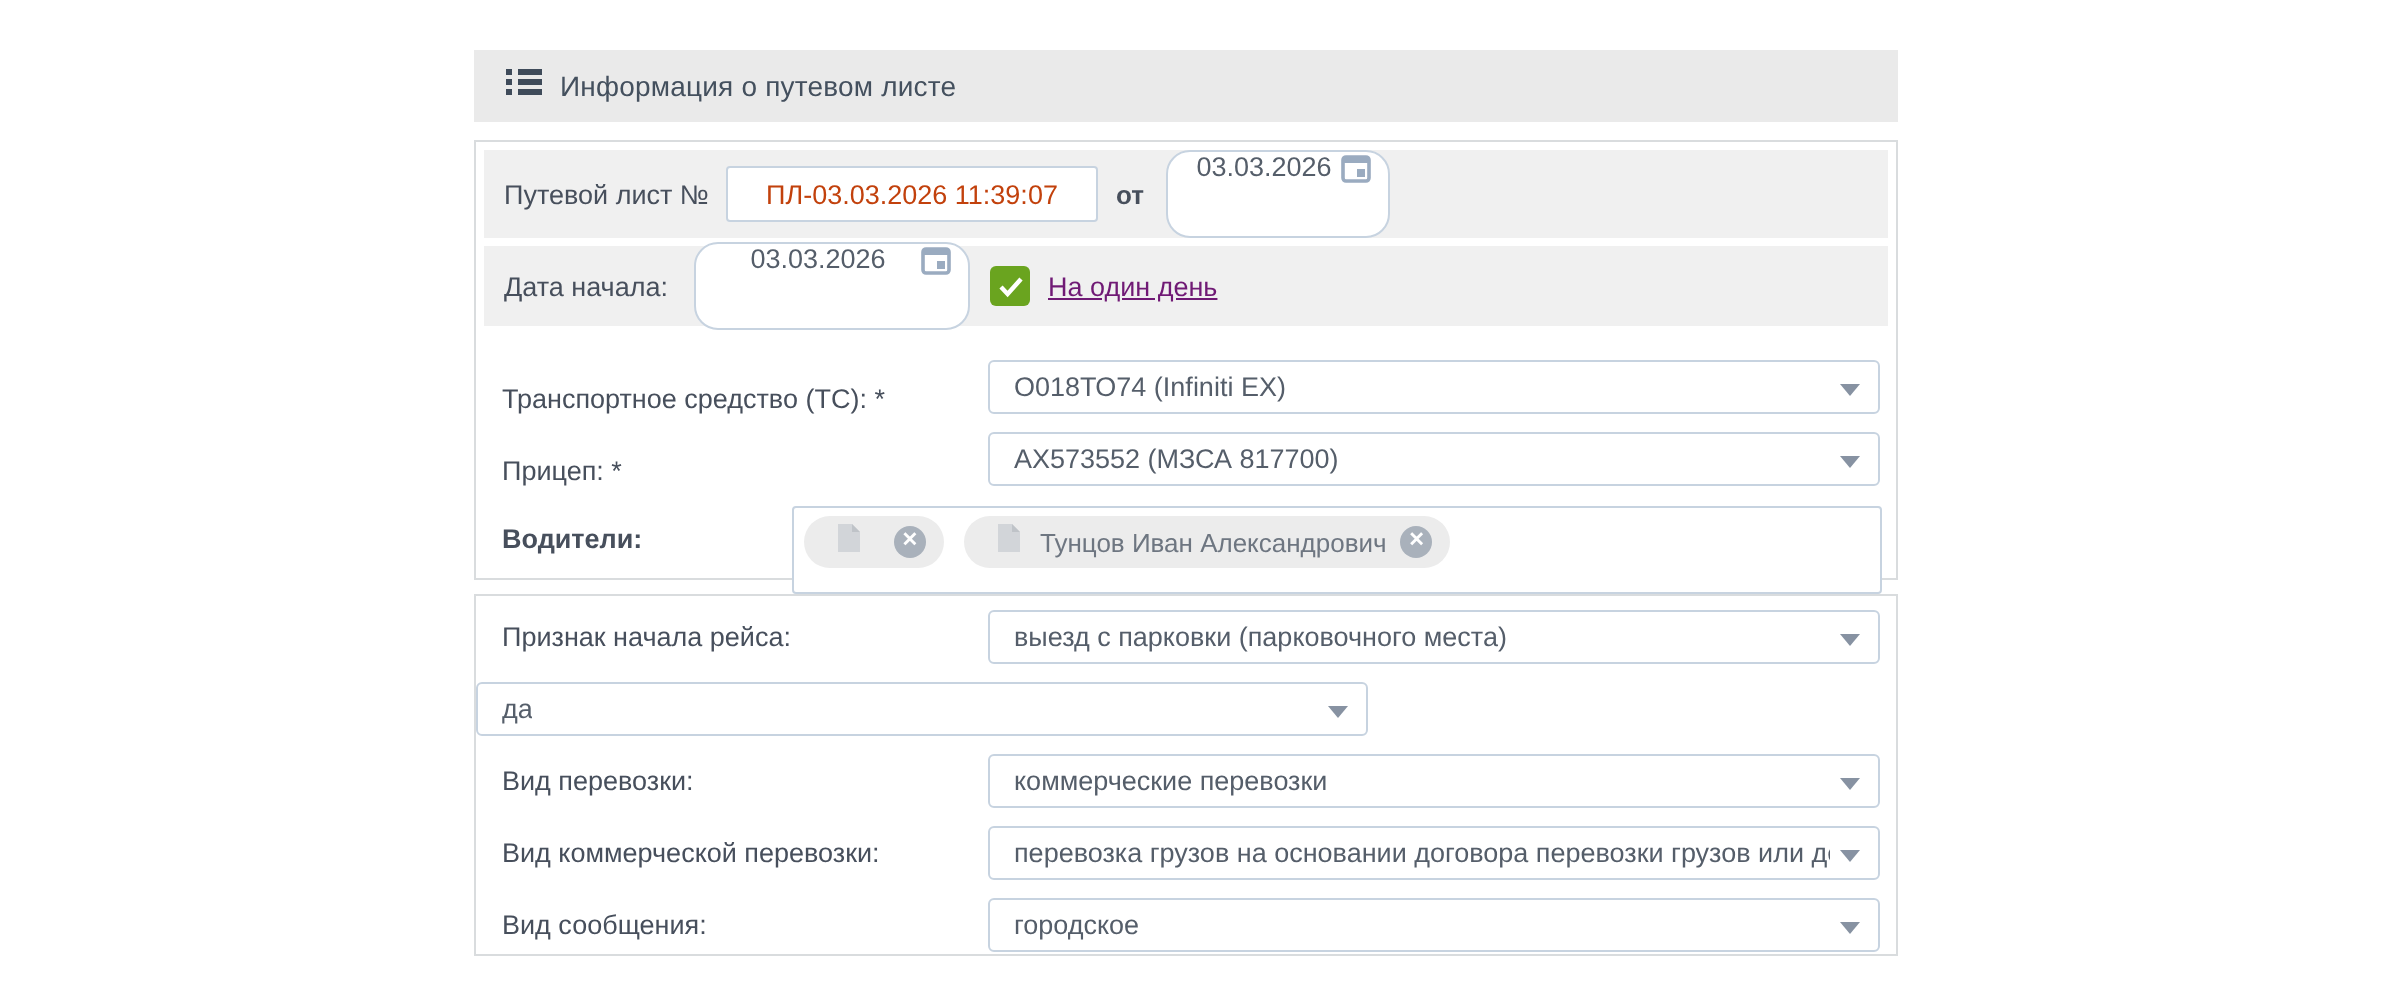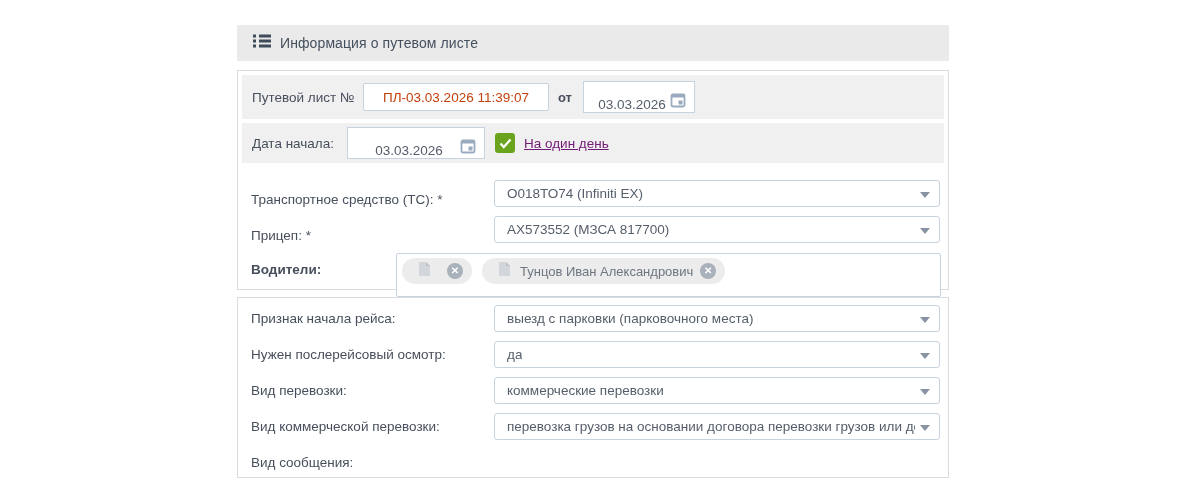--- a/index.html
+++ b/index.html
@@ -24,22 +24,22 @@
   .gray-row.b { height:40px; }
 
   .lbl { font-size:13.5px; color:#474f5c; }
   .lbl-a { width:111px; }
   .lbl-b { width:95px; }
 
   .text-input { height:28px; background:#fff; border:1px solid #c7d3e0; border-radius:2px;
     display:flex; align-items:center; padding:0 10px; font-size:13.5px; color:#c2410c; }
   .inp-number { width:186px; justify-content:center; }
   .ot { margin:0 11px 0 9px; font-size:13px; color:#474f5c; font-weight:bold; }
-  .date-wrap { height:32px; background:#fff; border:1px solid #c7d3e0; border-radius:0;
-    display:flex; align-items:flex-end; padding:0 8px 0 10px; }
+  .date-wrap { height:44px; background:#fff; border:1px solid #c7d3e0; border-radius:12px;
+    display:flex; align-items:flex-start; padding:0 8px 0 10px; }
   .date-wrap .dval { flex:1; text-align:center; font-size:13.5px; color:#555e6a; }
   .dw-a { width:112px; }
   .dw-b { width:138px; }
 
   .checkbox { width:20px; height:20px; background:#6aa41f; border-radius:3px;
     display:flex; align-items:center; justify-content:center; margin-left:10px; cursor:pointer; }
   .chk-lbl { margin-left:9px; font-size:13.5px; color:#701a75;text-decoration:underline; }
 
   .form-row { display:flex; align-items:flex-end; height:36px; }
   .form-row .lbl { padding-left:13px; flex:1; }
@@ -176,21 +176,20 @@
 
     <div class="p2-row">
       <span class="lbl">Признак начала рейса:</span>
       <div class="select">
         <span class="val">выезд с парковки (парковочного места)</span>
         <span class="caret"></span>
       </div>
     </div>
 
     <div class="p2-row">
-      <span class="lbl">Нужен послерейсовый осмотр:</span>
       <div class="select">
         <span class="val">да</span>
         <span class="caret"></span>
       </div>
     </div>
 
     <div class="p2-row">
       <span class="lbl">Вид перевозки:</span>
       <div class="select">
         <span class="val">коммерческие перевозки</span>
@@ -201,16 +200,20 @@
     <div class="p2-row">
       <span class="lbl">Вид коммерческой перевозки:</span>
       <div class="select">
         <span class="val">перевозка грузов на основании договора перевозки грузов или догово</span>
         <span class="caret"></span>
       </div>
     </div>
 
     <div class="p2-row">
       <span class="lbl">Вид сообщения:</span>
+      <div class="select">
+        <span class="val">городское</span>
+        <span class="caret"></span>
+      </div>
     </div>
 
   </div>
 </div>
 
 </body></html>

